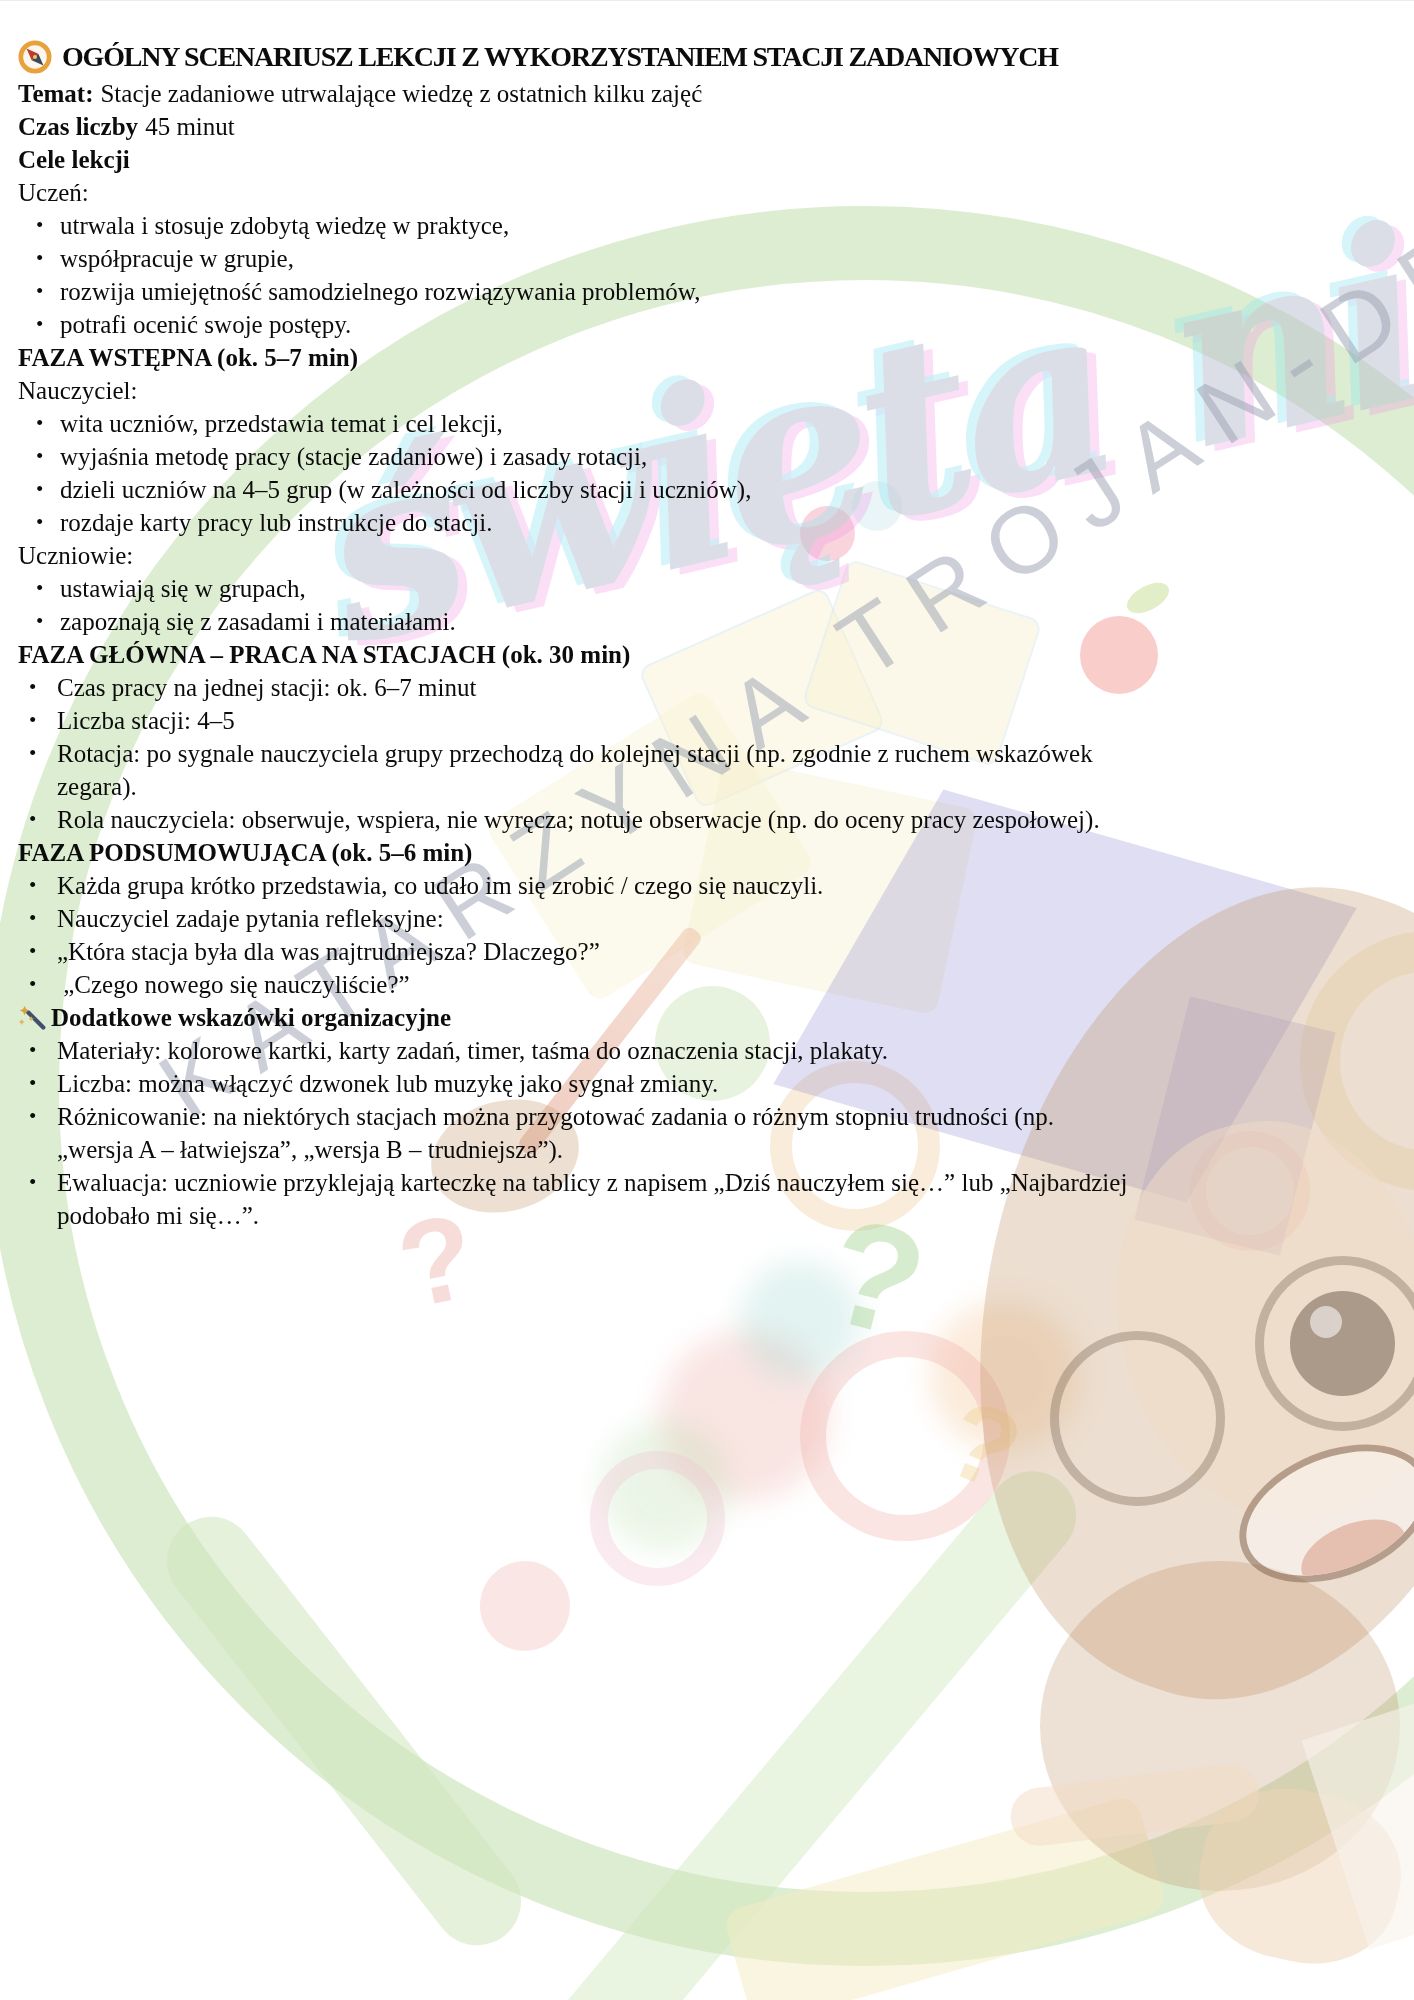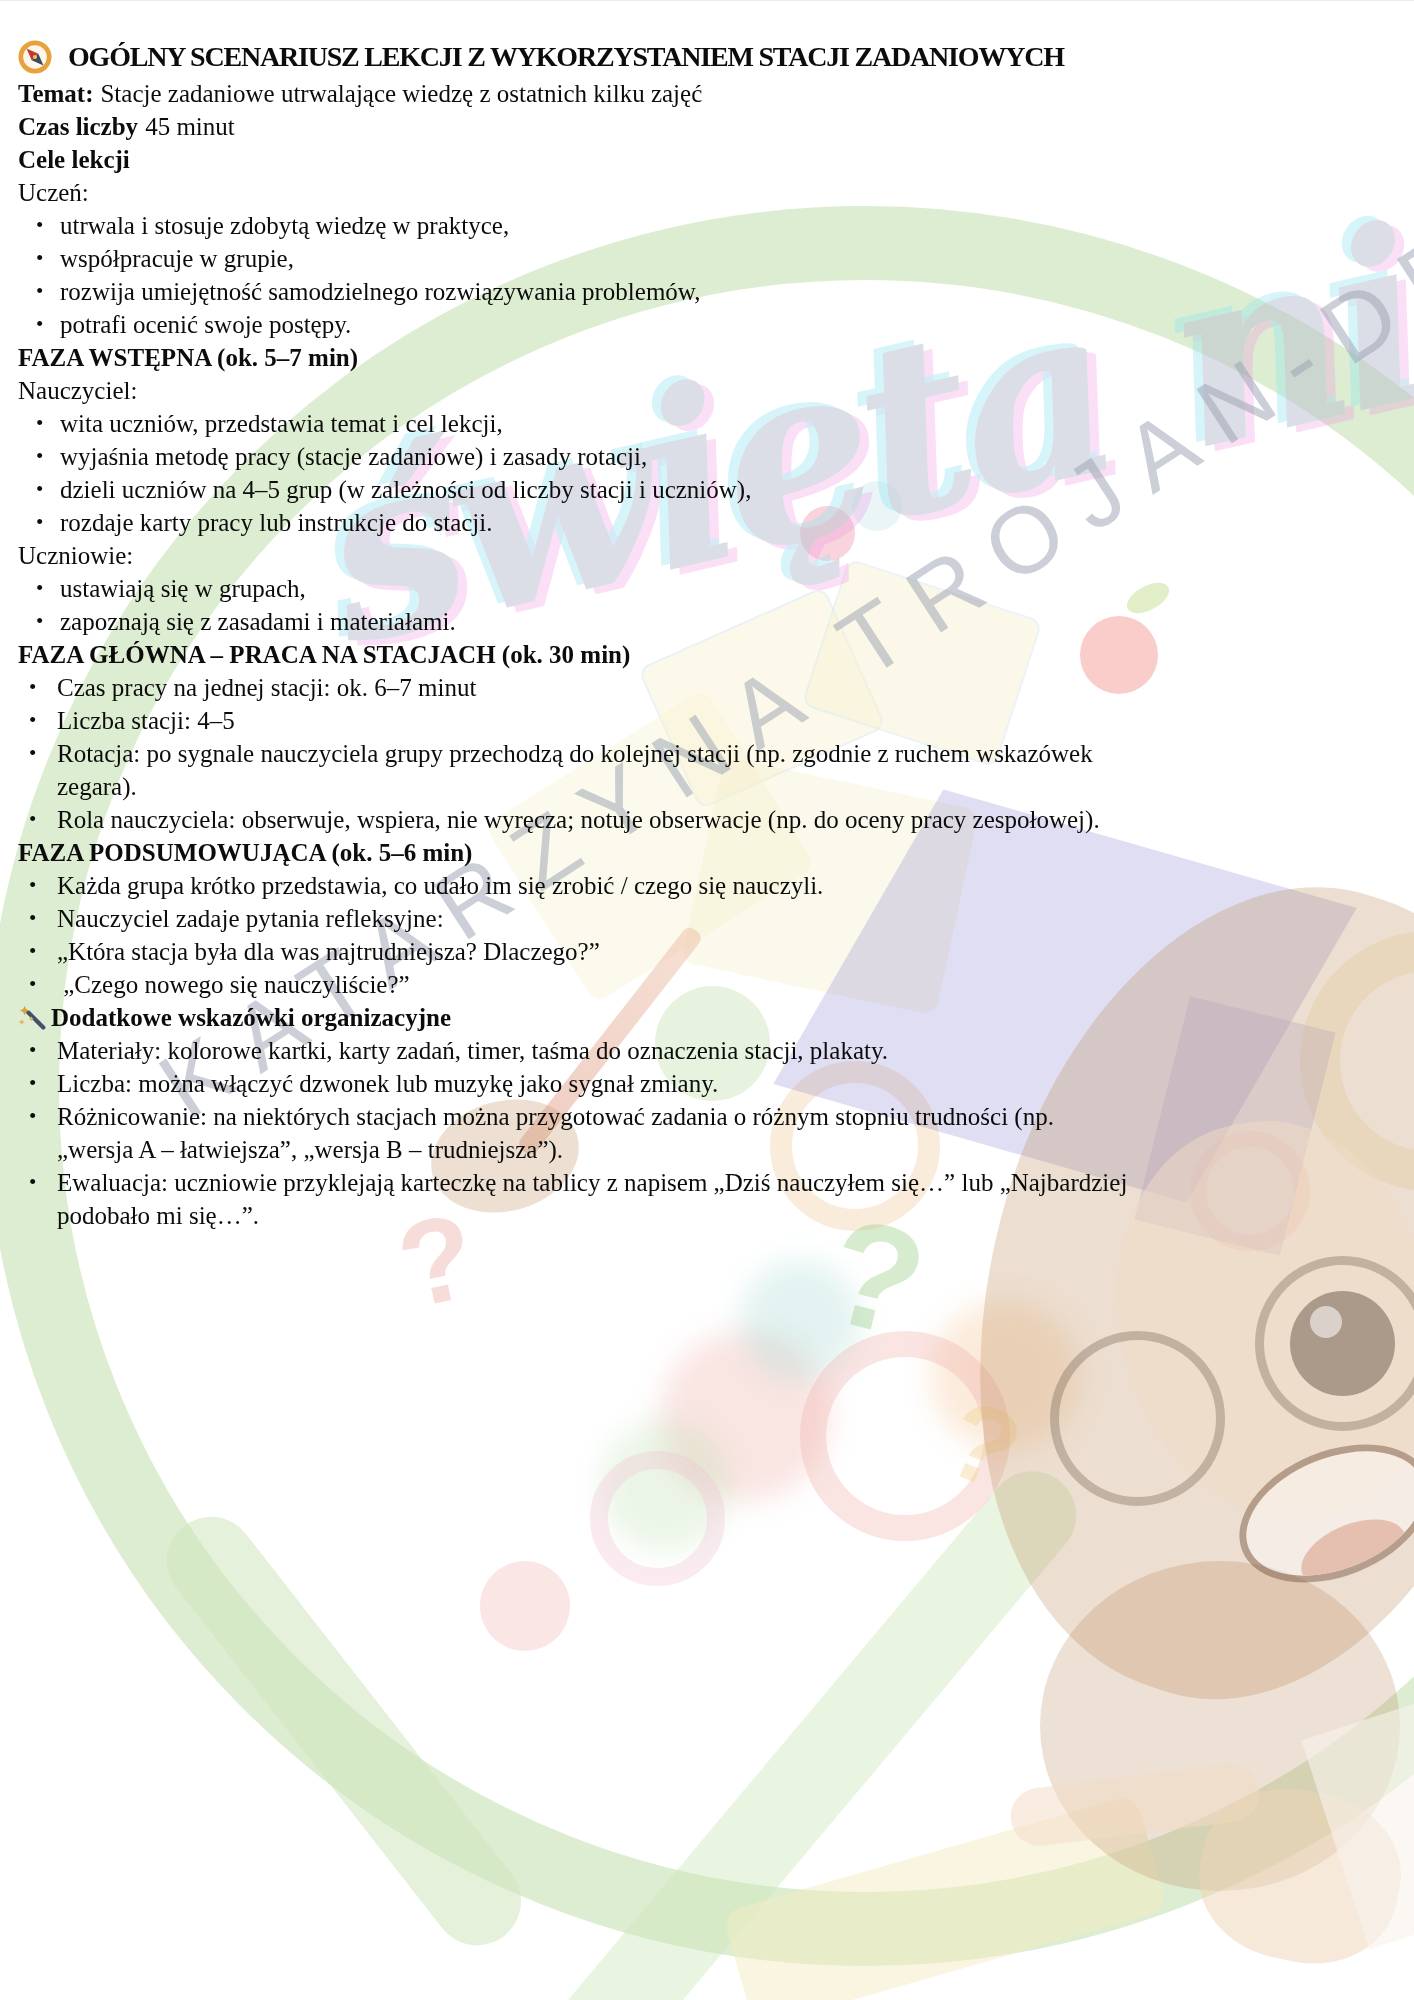--- a/index.html
+++ b/index.html
@@ -16,21 +16,21 @@
              text-shadow:-8px -6px 0 rgba(140,228,240,.65), 8px 7px 0 rgba(238,150,228,.55);}
   .wm-caps{left:170px;top:1040px;font:94px "Liberation Sans",sans-serif;letter-spacing:24px;color:#9aa1b1;
            transform:rotate(-33deg);transform-origin:left center;white-space:nowrap;opacity:.5;}
   .wm-qm{font-family:"Liberation Sans",sans-serif;font-weight:bold;}
 
   
   .content{position:absolute;inset:0;z-index:2;padding:36px 40px 0 18px;box-sizing:border-box;}
   .content p,.content h1,.content h2,.content h3,.content ul,.content li{margin:0;padding:0;}
   p,li,h2,h3{font-size:25px;line-height:33px;}
   h2,h3{font-weight:bold;}
-  .title-row{display:flex;align-items:center;gap:16px;font-size:28px;line-height:40px;font-weight:bold;letter-spacing:-1.2px;}
+  .title-row{display:flex;align-items:center;gap:10px;font-size:28px;line-height:40px;font-weight:bold;letter-spacing:-1.2px;}
   .p-label{font-weight:bold;margin-right:7px;}
   .p-temat{margin-top:40px;}
   .p-czas{margin-top:29px;}
   .h-cele{margin-top:32px;}
   .h-faza{padding-left:50px;}
   .h-wstepna{margin-top:29px;}
   .h-glowna{margin-top:28px;}
   .h-pods{margin-top:29px;}
   .h-dodatkowe{margin-top:27px;display:flex;align-items:flex-end;gap:3px;}
   ul{list-style:none;}

